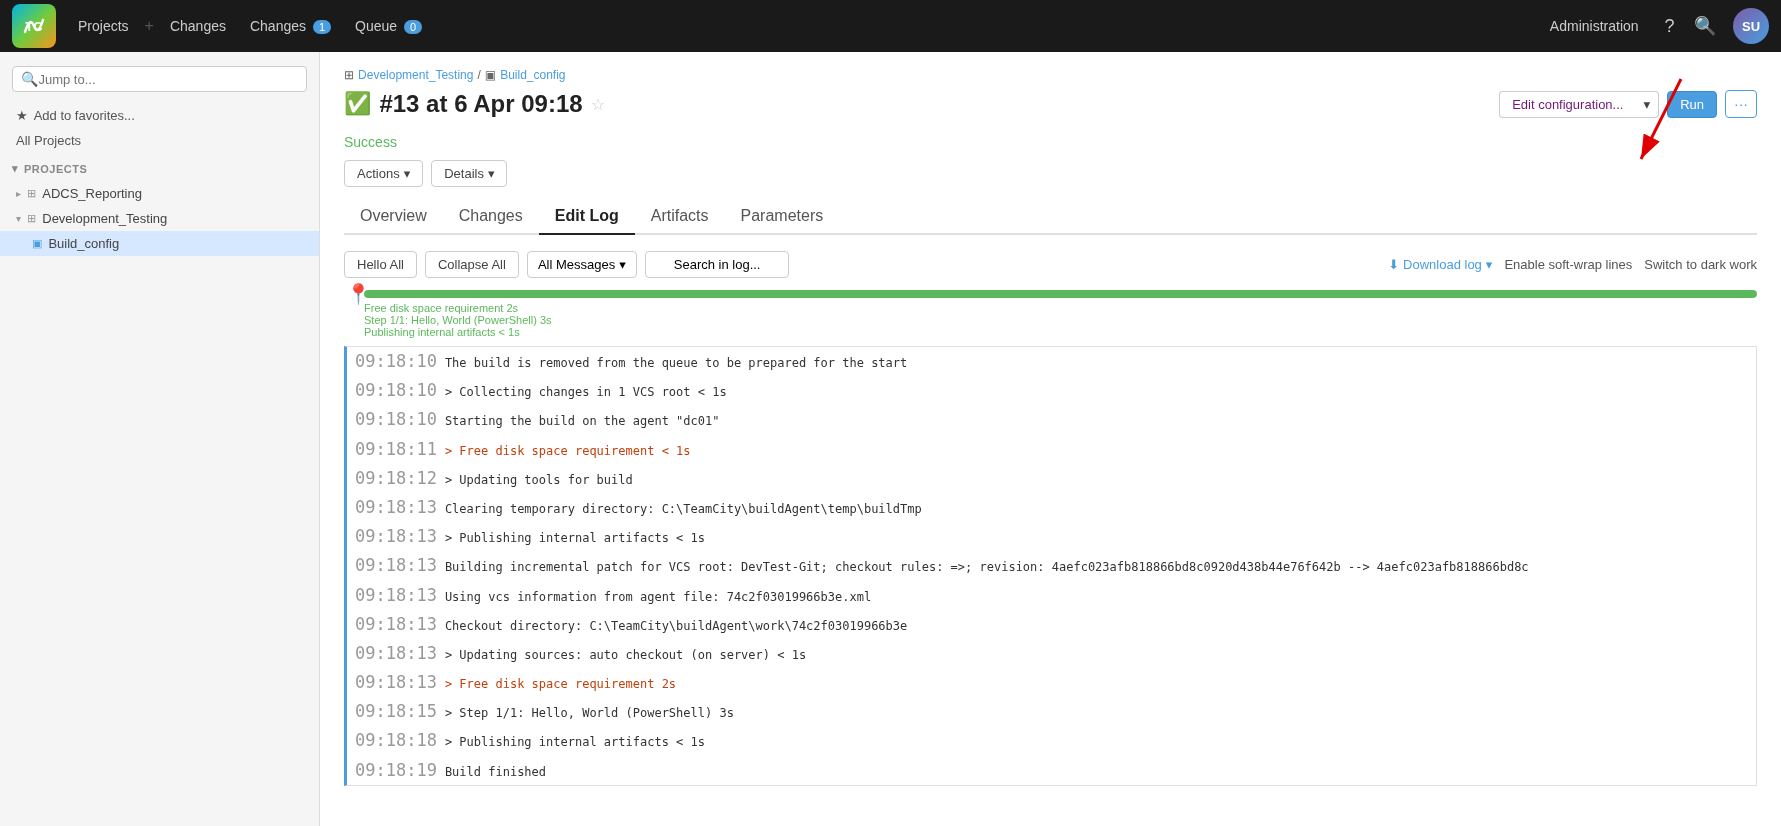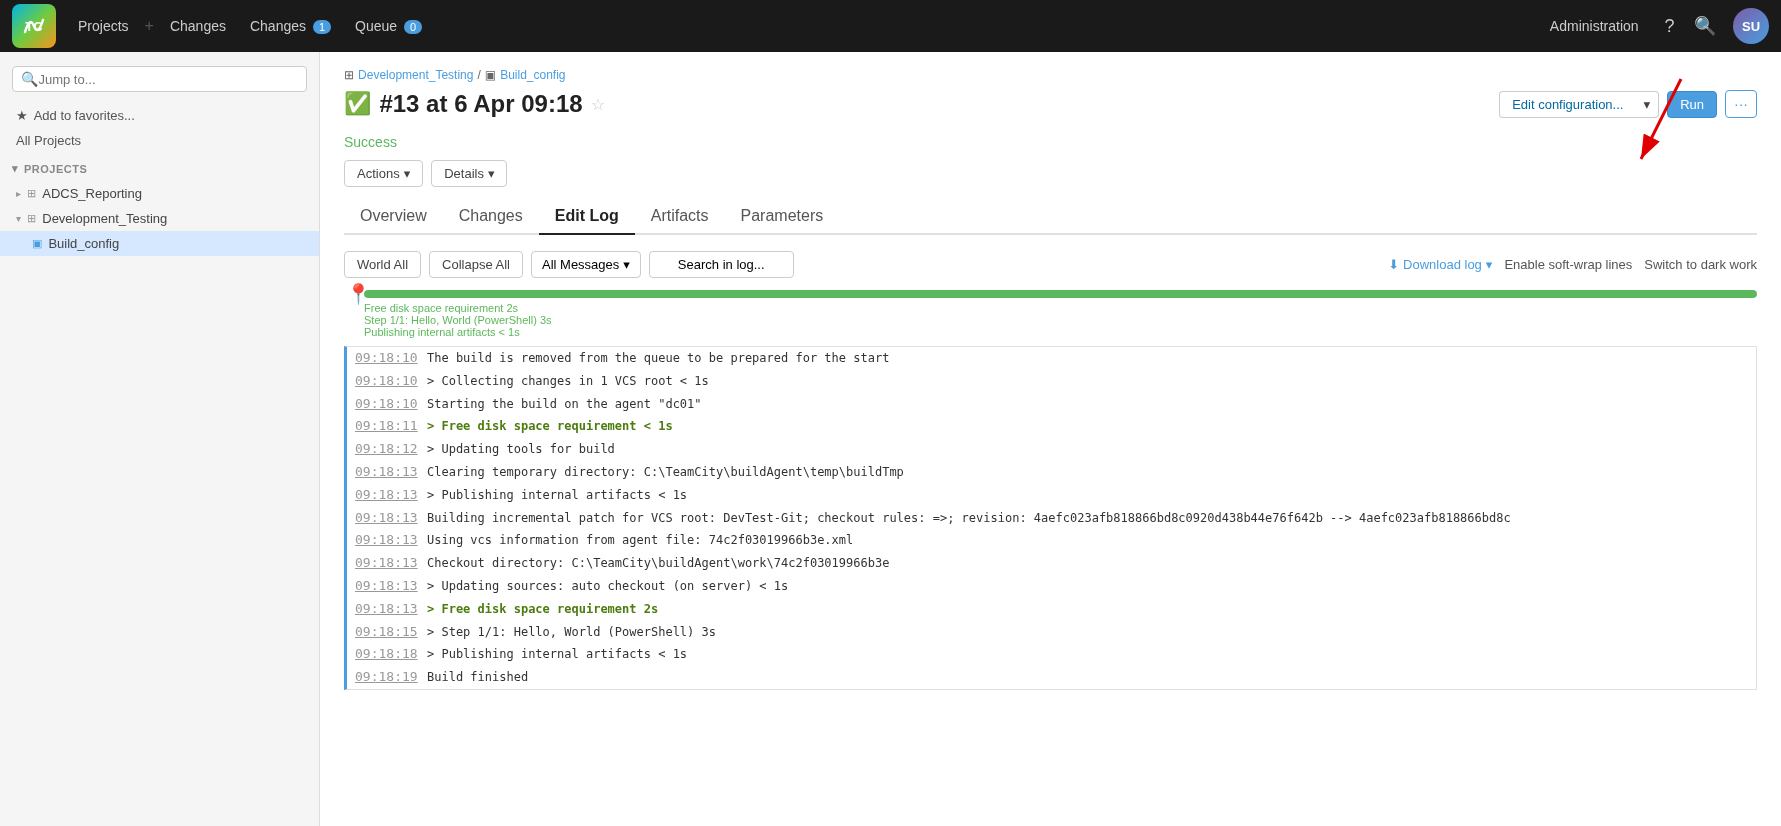--- a/index.html
+++ b/index.html
@@ -263,21 +263,21 @@
       align-items: stretch;
     }
     .edit-config-btn {
       border: 1px solid #ccc;
       border-right: none;
       background: #fff;
       padding: 5px 12px;
       border-radius: 4px 0 0 4px;
       font-size: 13px;
       cursor: pointer;
-      color: #0369a1;
+      color: #701a75;
     }
     .edit-config-dropdown {
       border: 1px solid #ccc;
       border-left: none;
       background: #fff;
       padding: 5px 8px;
       border-radius: 0 4px 4px 0;
       cursor: pointer;
       color: #444;
     }
@@ -363,26 +363,25 @@
       display: flex;
       align-items: baseline;
       padding: 1px 8px;
       line-height: 1.6;
       white-space: nowrap;
     }
     .log-time {
       color: #999;
       min-width: 64px;
       margin-right: 8px;
-      font-size: 13px;
+      font-size: 17px;
       flex-shrink: 0;
-      text-decoration: underline;
     }
     .log-text { color: #333; }
-    .log-text-orange { color: #4d7c0f; font-weight: bold; }
+    .log-text-orange { color: #c2410c; }
   </style>
 </head>
 <body>
 
 <nav class="topnav">
   <div class="topnav-logo">
     <svg width="28" height="28" viewBox="0 0 28 28" fill="none">
       <circle cx="14" cy="14" r="13" fill="none"></circle>
       <path d="M5 20 Q10 4 14 14 Q18 24 23 8" stroke="#fff" stroke-width="2.5" fill="none" stroke-linecap="round"></path>
     </svg>
@@ -497,21 +496,21 @@
 
     <div class="tabs">
       <a class="tab">Overview</a>
       <a class="tab">Changes</a>
       <a class="tab active">Edit Log</a>
       <a class="tab">Artifacts</a>
       <a class="tab">Parameters</a>
     </div>
 
     <div class="log-controls">
-      <button class="btn">World All</button>
+      <button class="btn">Hello All</button>
       <button class="btn">Collapse All</button>
       <button class="all-messages-btn">
         <span>All Messages</span>
         <span>▾</span>
       </button>
       <button class="search-log-btn">Search in log...</button>
 
       <div class="log-controls-right">
         <a class="log-link">
           <span>⬇</span>

